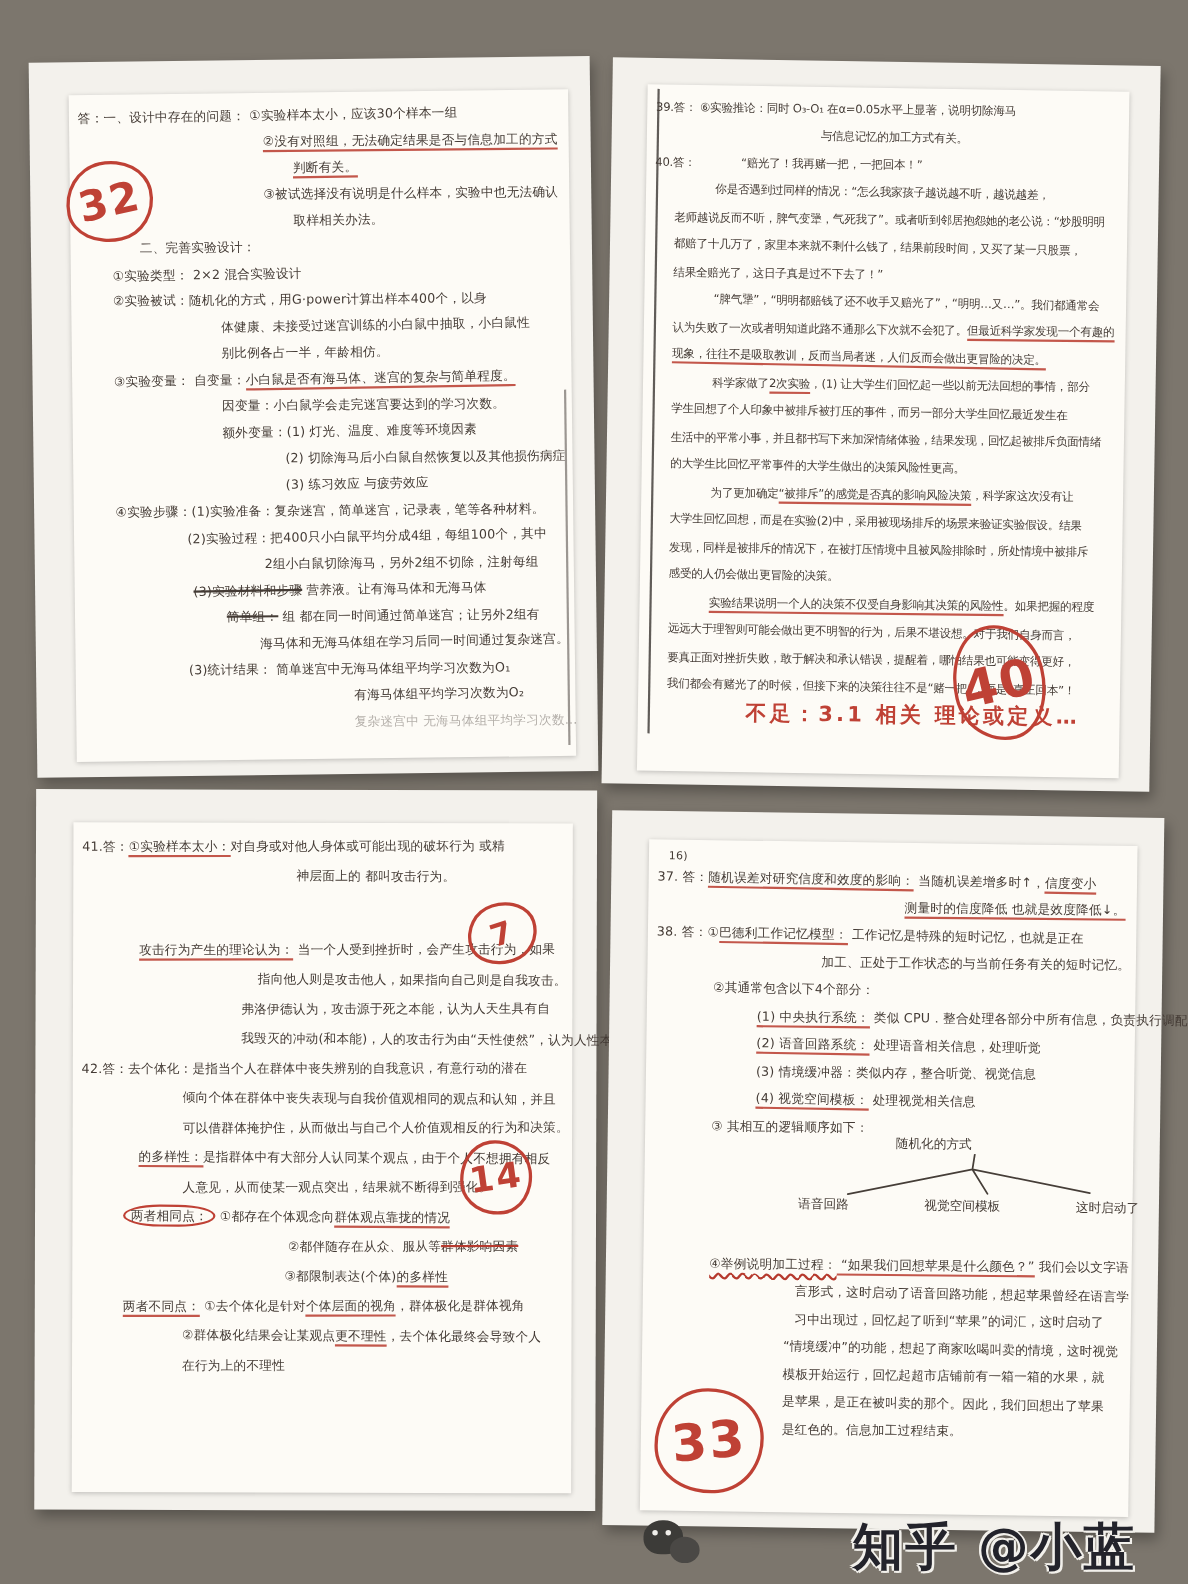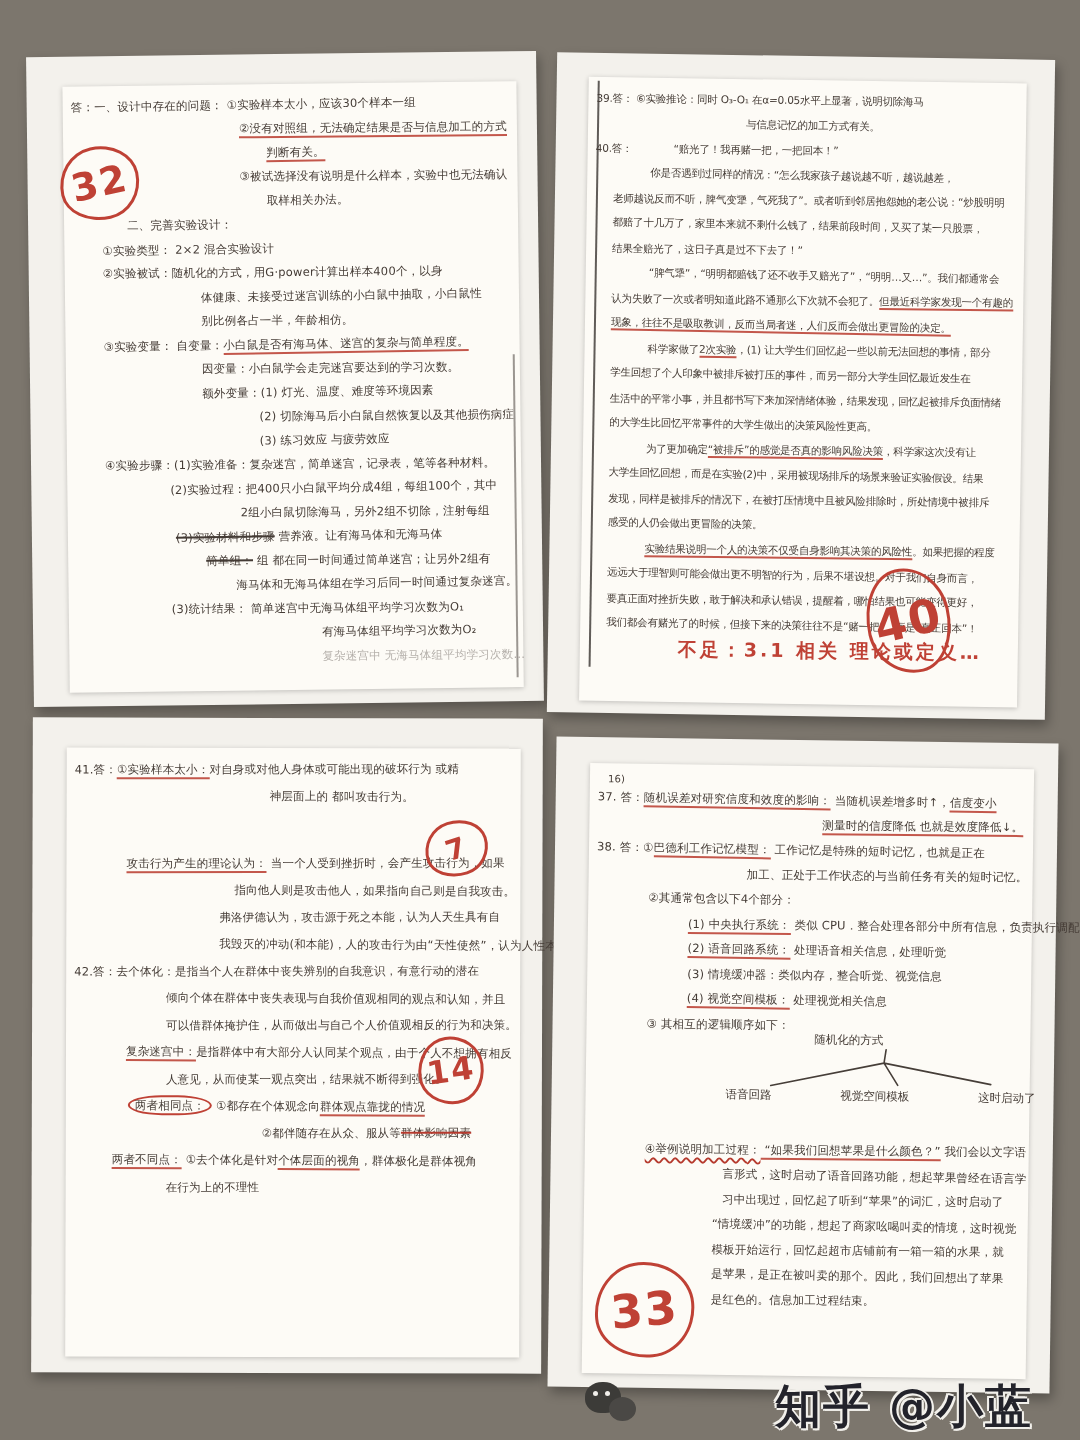--- a/index.html
+++ b/index.html
@@ -26,21 +26,21 @@
   .p2 .lines{font-size:10.5px;line-height:25px;letter-spacing:-.2px;}
   .p3 .lines{font-size:11.5px;line-height:27px;}
   .p4 .lines{font-size:11.5px;line-height:25px;}
   .hline{white-space:nowrap;}
   .hline:nth-child(odd){transform:rotate(-0.25deg);}
   .hline:nth-child(even){transform:rotate(0.2deg);}
   .u-red{border-bottom:2px solid rgba(184,58,45,.85);padding-bottom:1px;}
   .u-wavy{text-decoration:underline;text-decoration-style:wavy;text-decoration-color:#b63a2e;text-decoration-thickness:1.5px;text-underline-offset:4px;}
   .strike-ink{text-decoration:line-through;text-decoration-color:#443b35;text-decoration-thickness:2px;}
   .strike-red{text-decoration:line-through;text-decoration-color:#b63a2e;text-decoration-thickness:2px;}
-  .ring{border:2px solid #bf4135;border-radius:50%/62%;padding:1px 5px;margin-left:16px;}
+  .ring{border:2px solid #bf4135;border-radius:50%/62%;padding:1px 5px;}
   .faded{opacity:.4;}
   .big-red{color:#bf4135;font-size:19px;font-weight:bold;letter-spacing:3px;transform:rotate(-1.2deg);}
   .small{font-size:10px;line-height:14px;}
   .score-circle{
     position:absolute;border:3px solid #bf4135;color:#bf4135;
     border-radius:48% 52% 46% 54%/55% 47% 53% 45%;
     display:flex;align-items:center;justify-content:center;
     font-weight:bold;background:transparent;letter-spacing:2px;
   }
   
@@ -133,25 +133,27 @@
       <div class="lines">
           <div class="hline"><span>41.答：</span><span class="u-red">①实验样本太小：</span><span>对自身或对他人身体或可能出现的破坏行为 或精</span></div>
           <div class="hline" style="padding-left: 195px;"><span>神层面上的 都叫攻击行为。</span></div>
           <div class="hline" style="padding-left: 52px; margin-top: 40px;"><span class="u-red">攻击行为产生的理论认为：</span><span> 当一个人受到挫折时，会产生攻击行为，如果</span></div>
           <div class="hline" style="padding-left: 160px;"><span>指向他人则是攻击他人，如果指向自己则是自我攻击。</span></div>
           <div class="hline" style="padding-left: 145px;"><span>弗洛伊德认为，攻击源于死之本能，认为人天生具有自</span></div>
           <div class="hline" style="padding-left: 145px;"><span>我毁灭的冲动(和本能)，人的攻击行为由“天性使然”，认为人性本恶。</span></div>
           <div class="hline"><span>42.答：去个体化：是指当个人在群体中丧失辨别的自我意识，有意行动的潜在</span></div>
           <div class="hline" style="padding-left: 92px;"><span>倾向个体在群体中丧失表现与自我价值观相同的观点和认知，并且</span></div>
           <div class="hline" style="padding-left: 92px;"><span>可以借群体掩护住，从而做出与自己个人价值观相反的行为和决策。</span></div>
-          <div class="hline" style="padding-left: 52px;"><span class="u-red">复杂迷宫中：</span><span>是指群体中有大部分人认同某个观点，由于个人不想拥有相反</span></div>
+          <div class="hline" style="padding-left: 52px;"><span class="u-red">的多样性：</span><span>是指群体中有大部分人认同某个观点，由于个人不想拥有相反</span></div>
           <div class="hline" style="padding-left: 92px;"><span>人意见，从而使某一观点突出，结果就不断得到强化。</span></div>
           <div class="hline" style="padding-left: 38px;"><span class="ring">两者相同点：</span><span> ①都存在个体观念向</span><span class="u-red">群体观点靠拢的情况</span></div>
           <div class="hline" style="padding-left: 188px;"><span>②都伴随存在从众、服从等</span><span class="strike-red">群体影响因素</span></div>
+          <div class="hline" style="padding-left: 185px;"><span>③都限制表达(个体)</span><span class="u-red">的多样性</span></div>
           <div class="hline" style="padding-left: 38px;"><span class="u-red">两者不同点：</span><span> ①去个体化是针对</span><span class="u-red">个体层面的视角</span><span>，群体极化是群体视角</span></div>
+          <div class="hline" style="padding-left: 92px;"><span>②群体极化结果会让某观点</span><span class="u-red">更不理性</span><span>，去个体化最终会导致个人</span></div>
           <div class="hline" style="padding-left: 92px;"><span>在行为上的不理性</span></div>
         </div>
     <div class="score-circle" style="left: 358px; top: 72px; width: 58px; height: 50px; font-size: 28px; transform: rotate(-18deg);">7</div>
         <div class="score-circle" style="left: 352px; top: 288px; width: 60px; height: 62px; font-size: 32px; transform: rotate(-8deg);">14</div>
       </div>
   </div>
 
   <div class="photo p4">
     <div class="sheet">
       <div class="lines">

